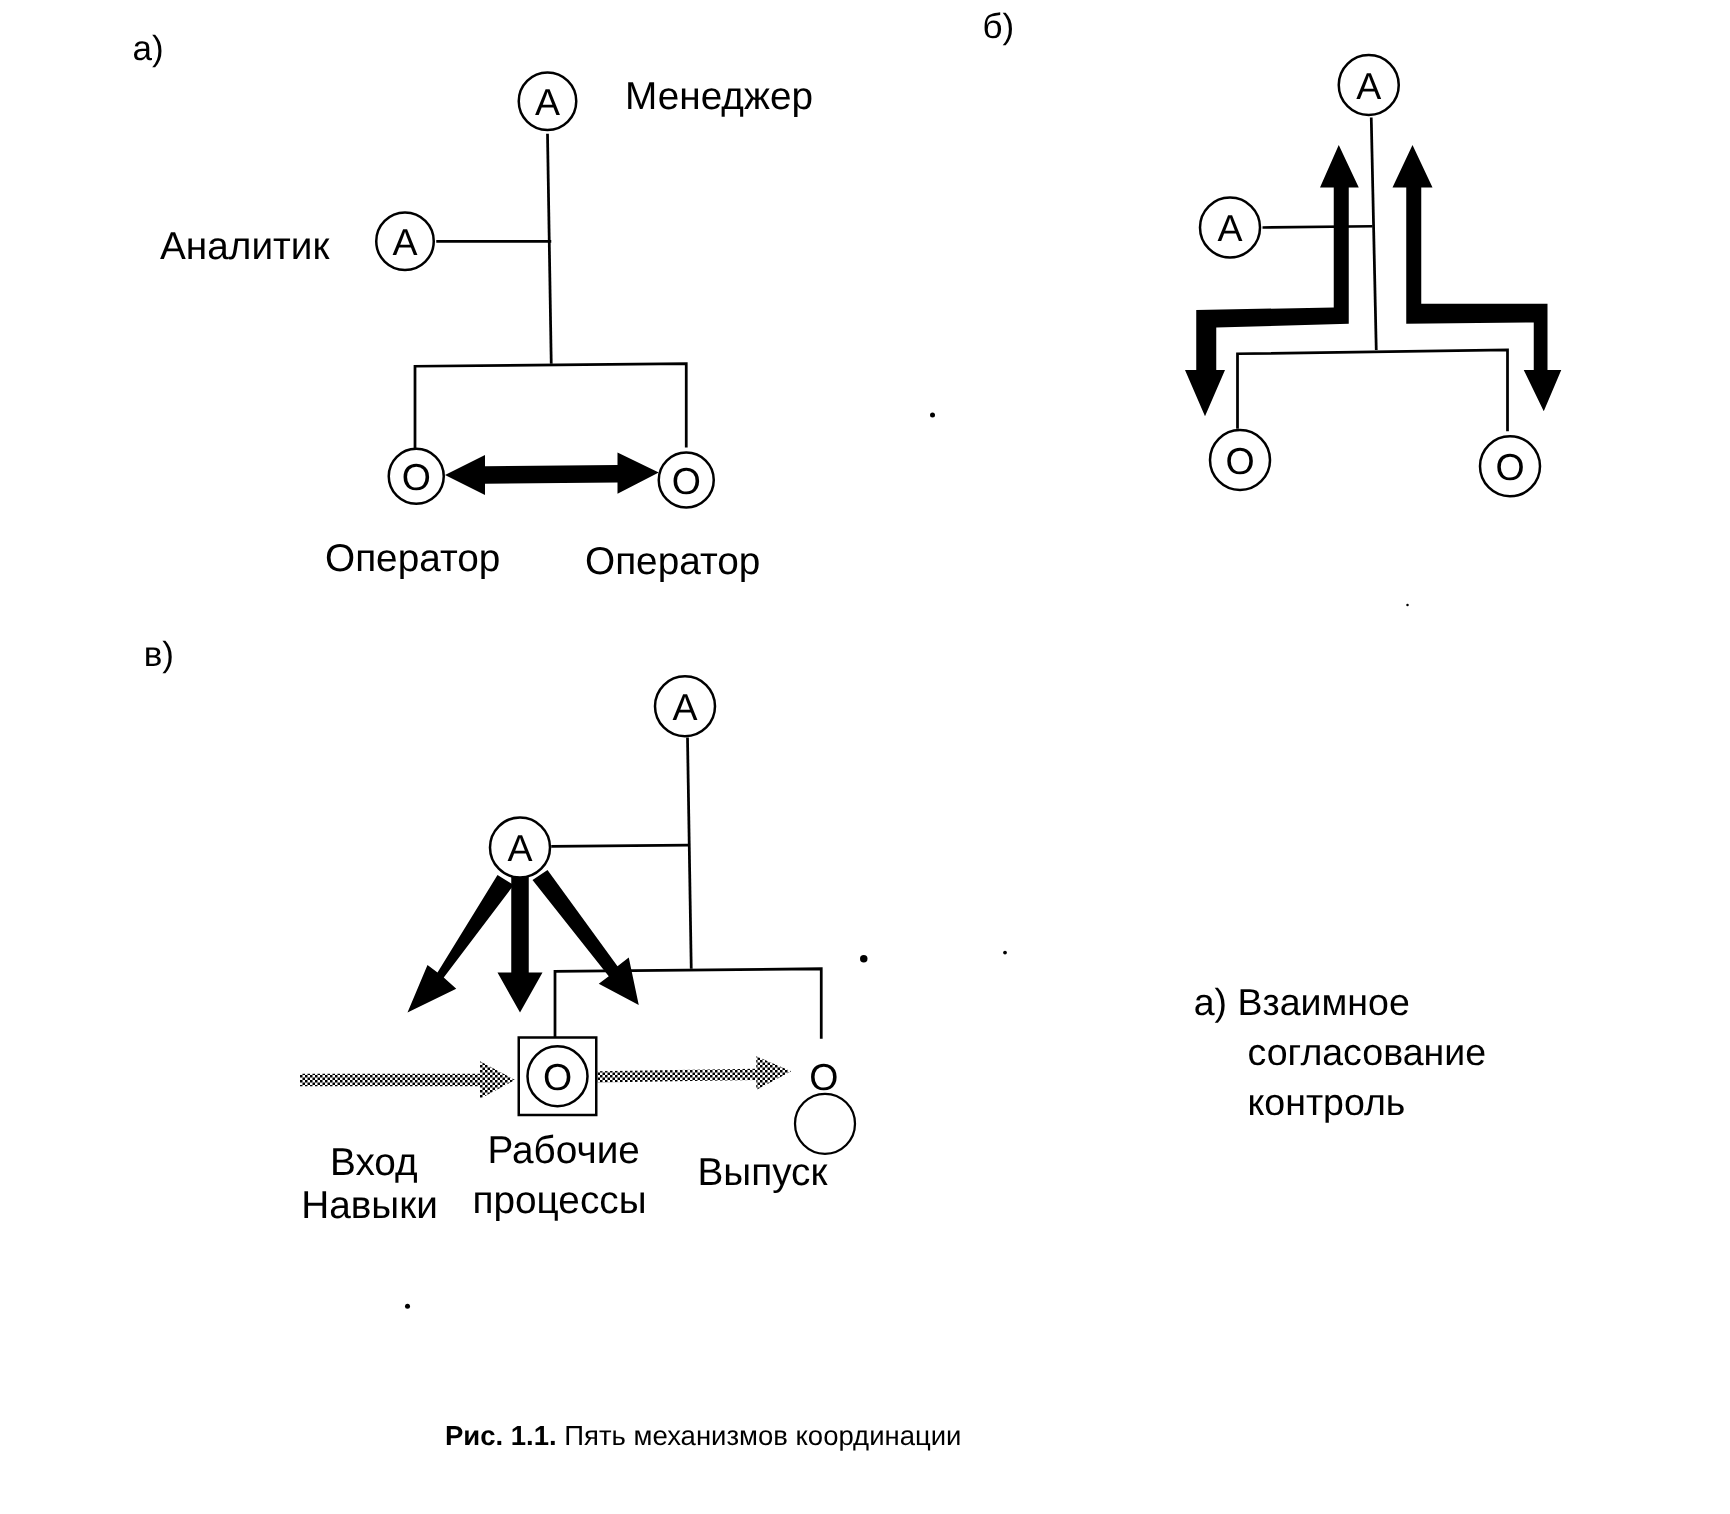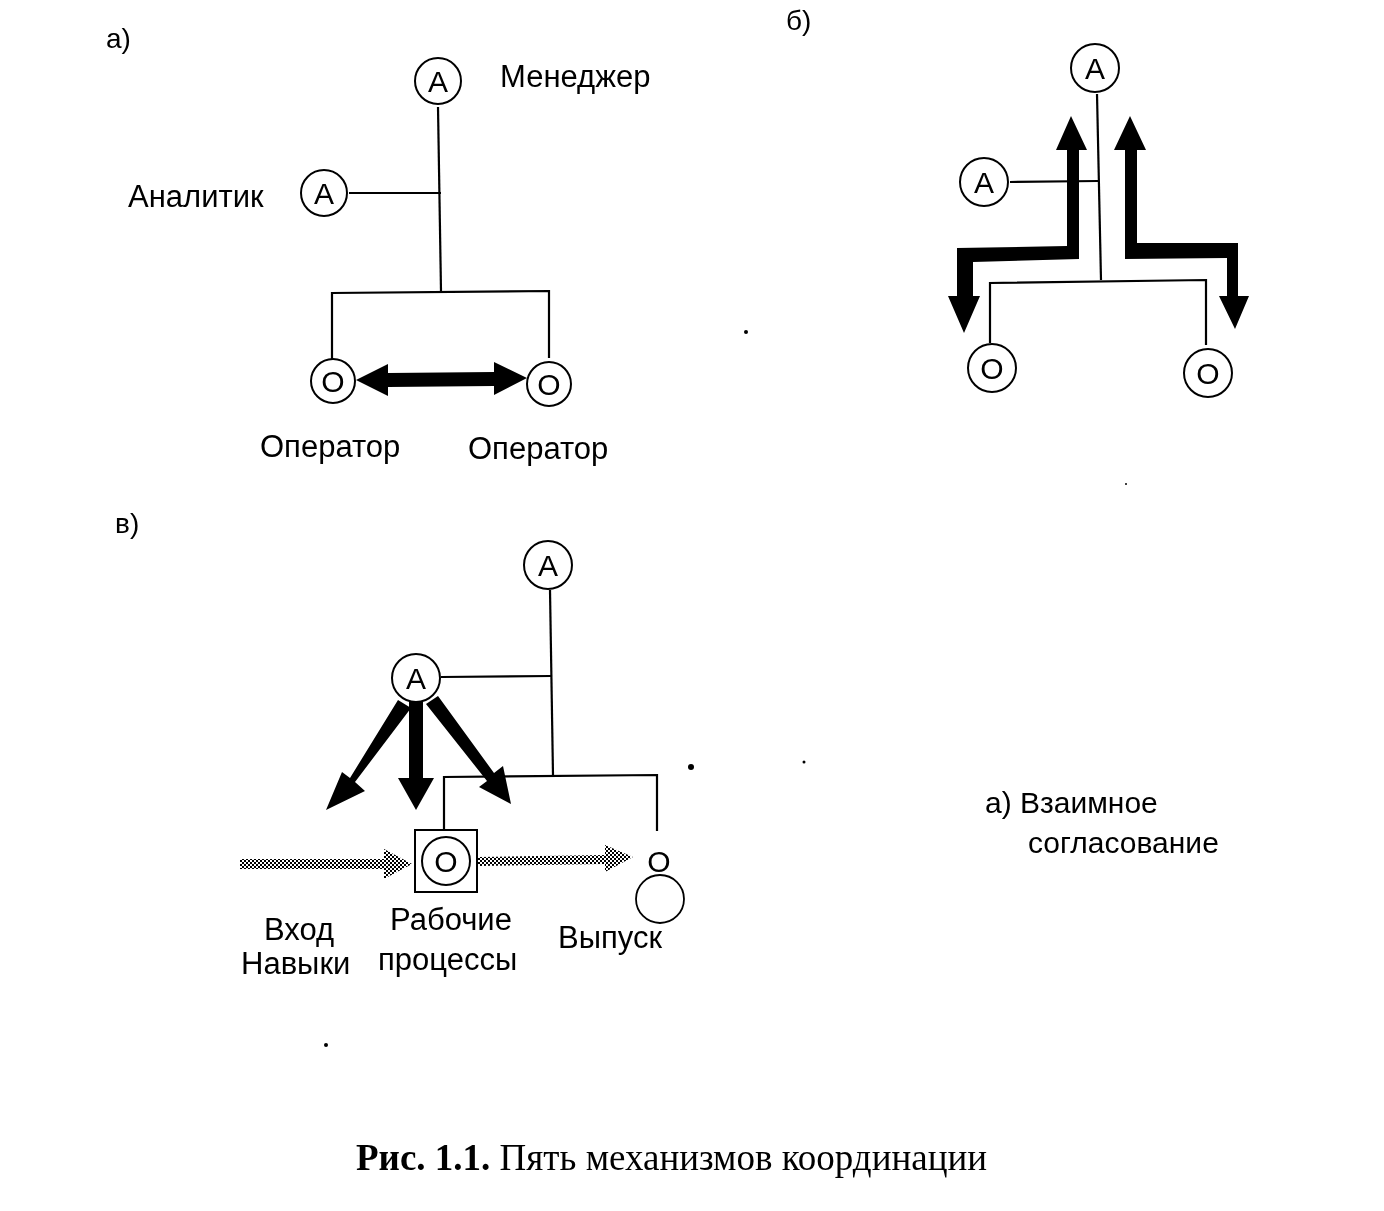--- a/index.html
+++ b/index.html
@@ -2,23 +2,23 @@
 <html><head>
 <meta charset="utf-8">
 <style>
   html, body { margin: 0; padding: 0; background: #ffffff; }
   body { width: 1384px; height: 1211px; position: relative; overflow: hidden;
          font-family: "Liberation Sans", "DejaVu Sans", sans-serif; color: #000; }
   svg#diagram { position: absolute; left: 0; top: 0; }
   .lbl { font-family: "Liberation Sans", "DejaVu Sans", sans-serif; fill: #000; }
   .node-letter { font-family: "Liberation Sans", "DejaVu Sans", sans-serif; font-size: 30px; fill: #000; }
   .line { stroke: #000; stroke-width: 2.2; fill: none; }
-  .caption { position: absolute; left: 356px; top: 1136px; font-family: Liberation Serif, serif; font-size: 37px; white-space: nowrap; }
+  .caption { position: absolute; left: 356px; top: 1136px; font-family: Liberation Sans, sans-serif; font-size: 22px; white-space: nowrap; }
   .caption .bold { font-weight: bold; }
-  .legend { position: absolute; left: 955px; top: 783px; font-size: 30px; line-height: 40px; margin-left: 30px; }
+  .legend { position: absolute; left: 955px; top: 783px; font-size: 30px; line-height: 40px; }
   .legend .row { white-space: nowrap; }
   .legend .indent { padding-left: 43px; }
 </style>
 </head>
 <body>
 
 <svg id="diagram" width="1384" height="1211" viewBox="0 0 1384 1211" xmlns="http://www.w3.org/2000/svg">
   <defs>
     <pattern id="hatch" patternUnits="userSpaceOnUse" width="4" height="4">
       <rect width="4" height="4" fill="#ffffff"></rect>
@@ -138,18 +138,19 @@
     <circle cx="1126" cy="484" r="1" fill="#000"></circle>
   </g>
 </svg>
 
 <div class="legend">
   <div class="row">
     <span>а)</span>
     <span>Взаимное</span>
   </div>
   <div class="row indent">согласование</div>
+  <div class="row indent">контроль</div>
 </div>
 
 <div class="caption">
   <span class="bold">Рис. 1.1.</span>
   <span>Пять механизмов координации</span>
 </div>
 
 </body></html>

